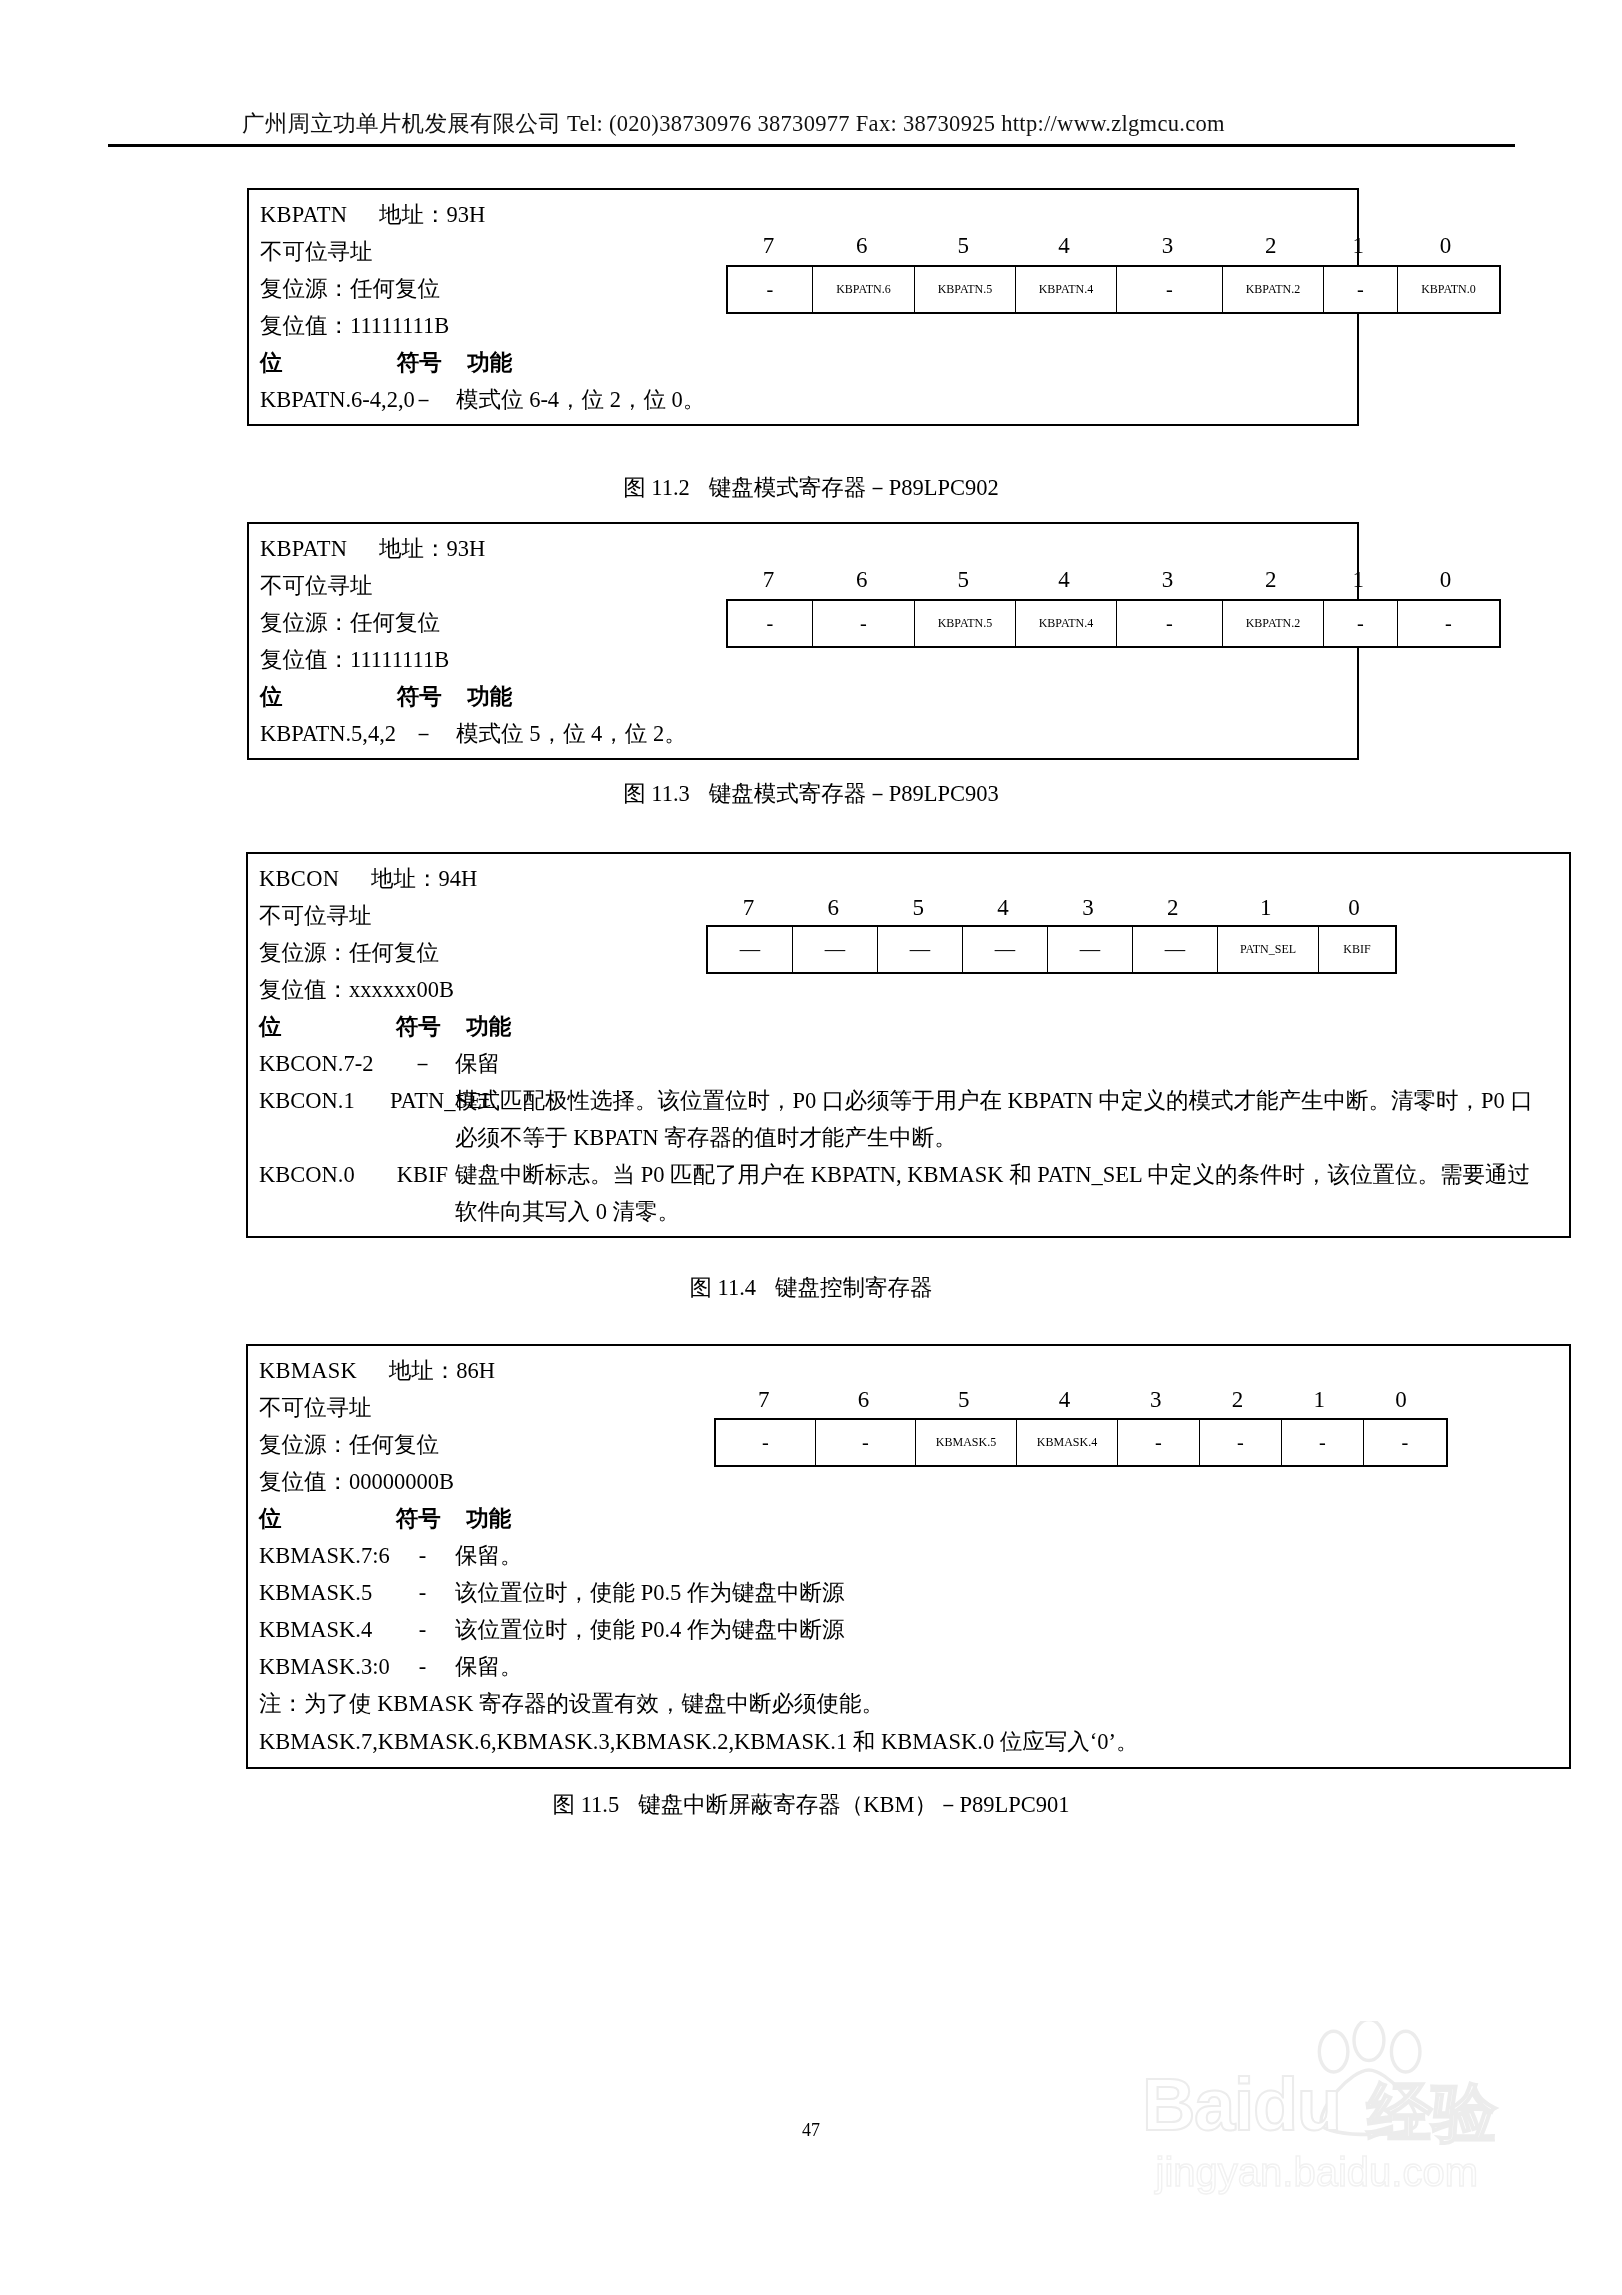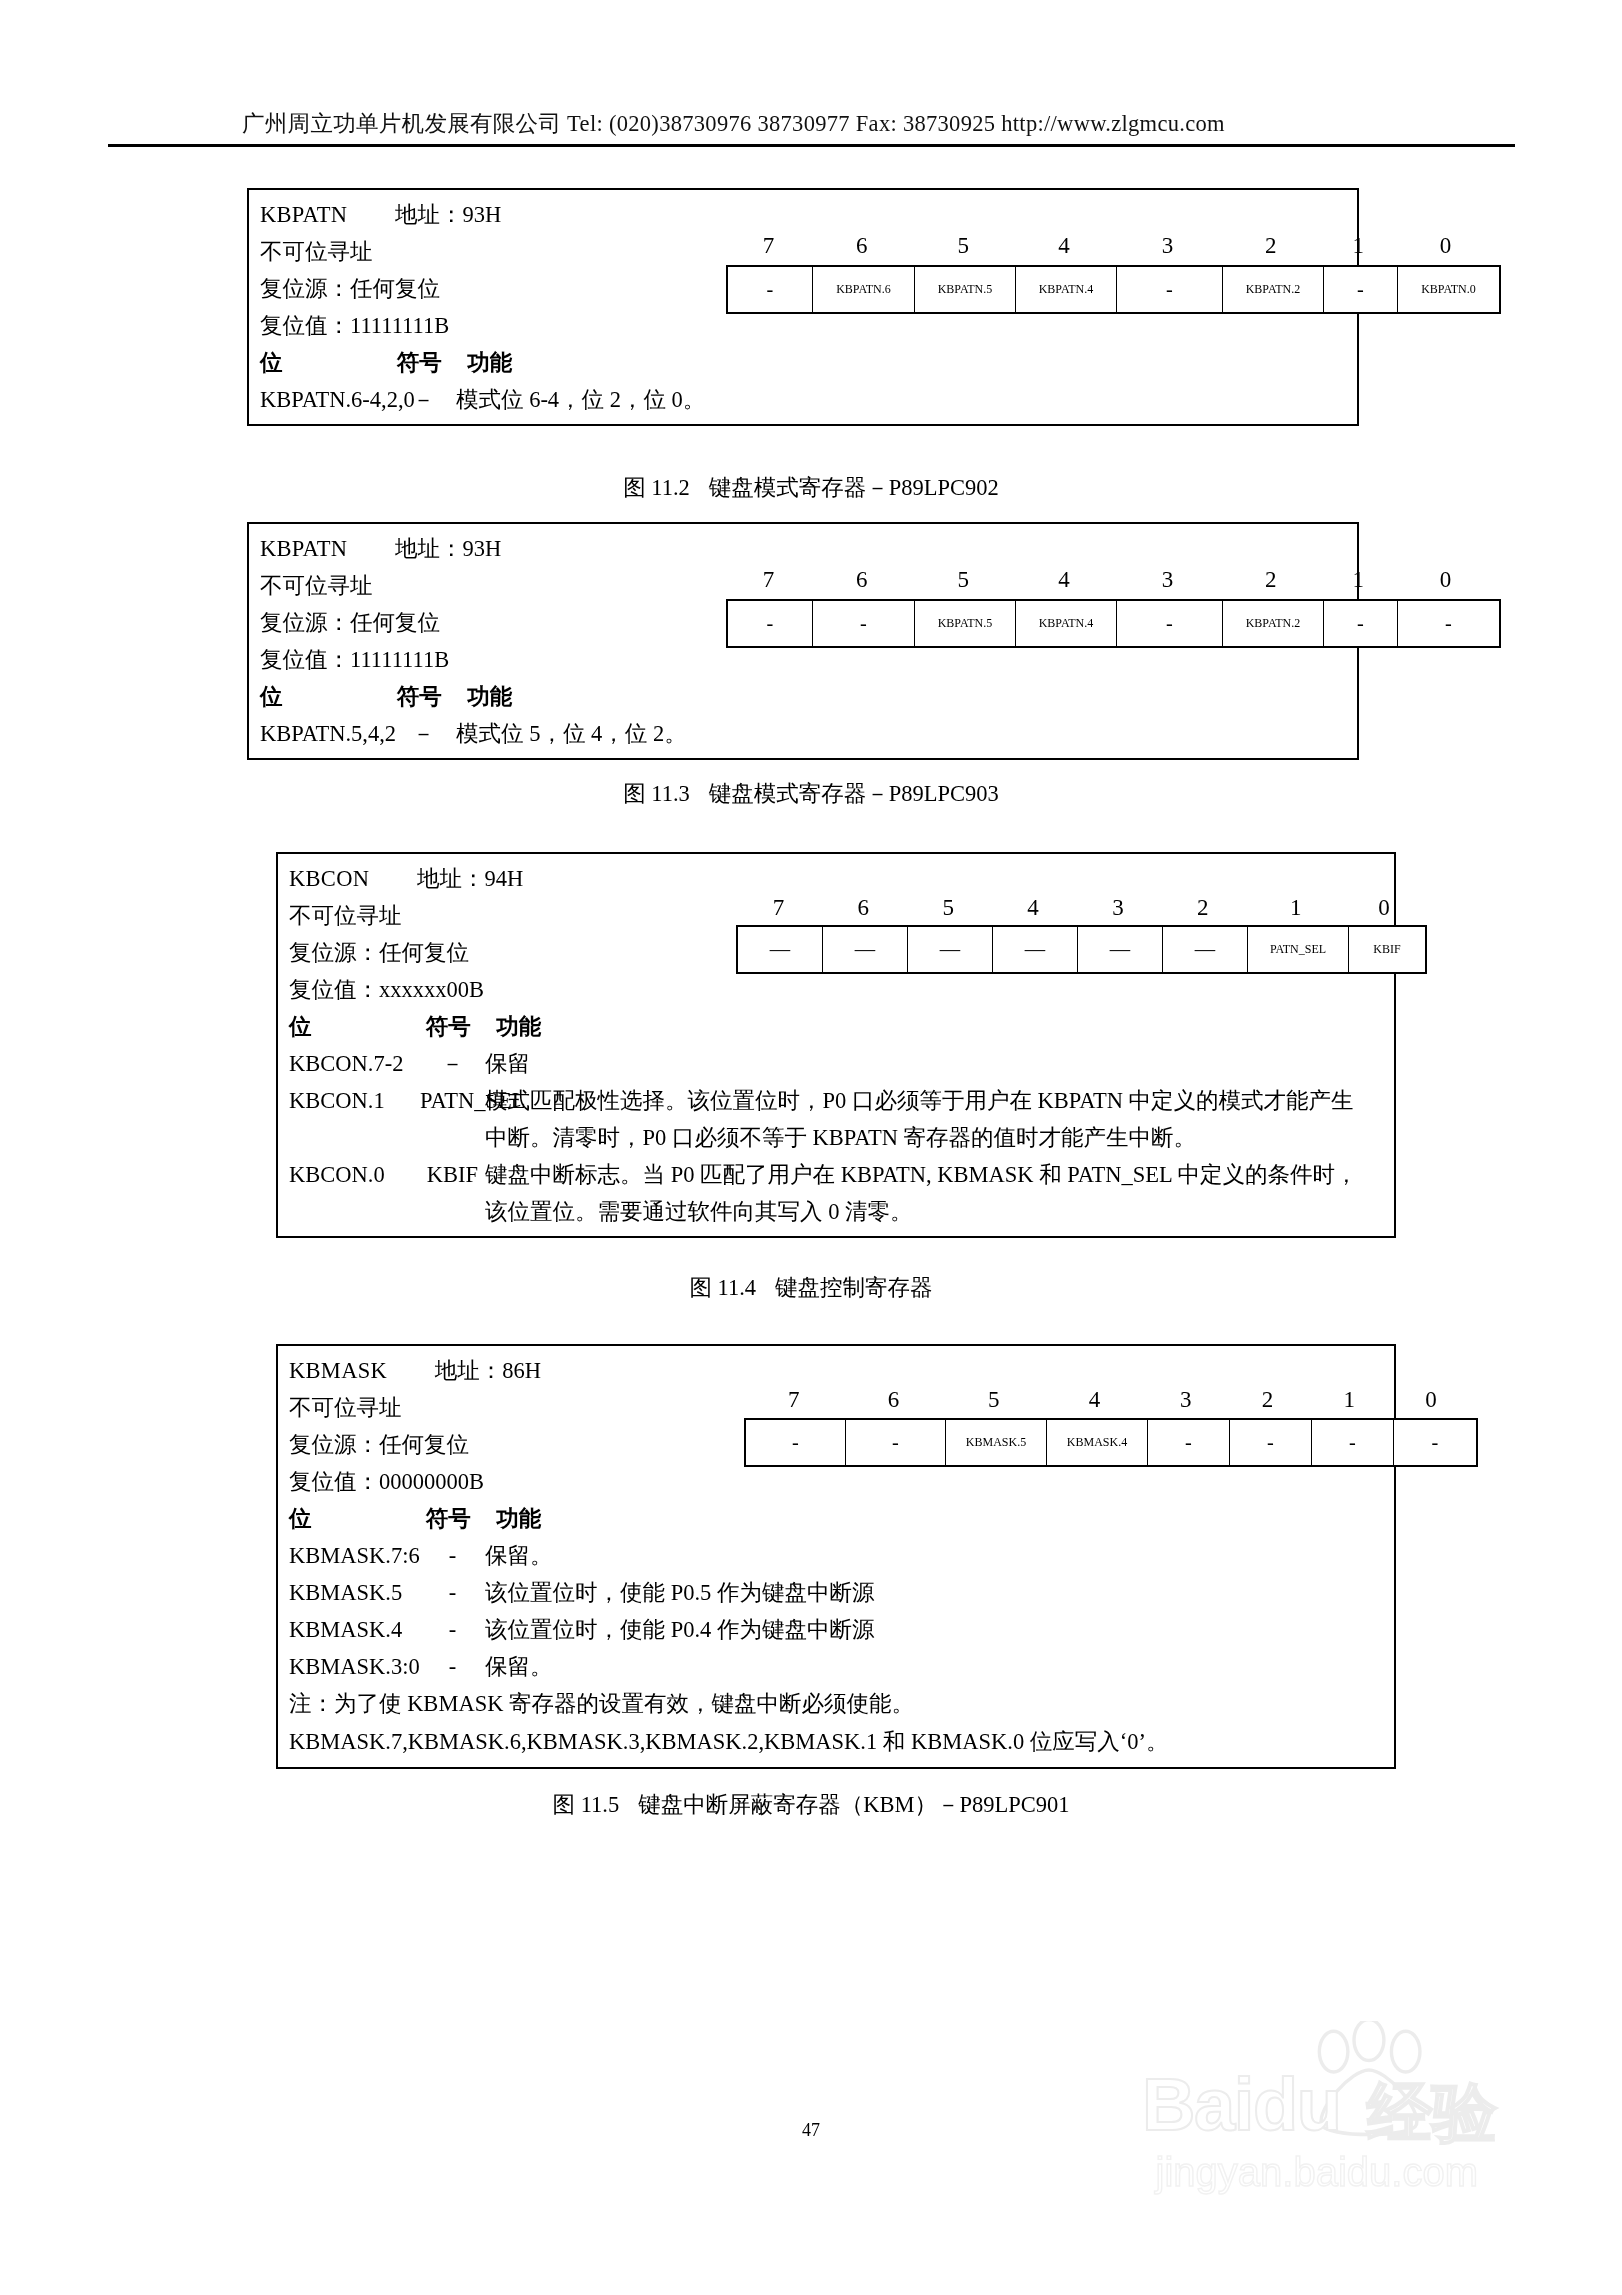--- a/index.html
+++ b/index.html
@@ -40,38 +40,38 @@
   }
 
   
   .reg-block {
     position: absolute;
     border: 2px solid #000;
     background: #fff;
     box-sizing: border-box;
   }
   .reg-block.wide   { left: 247px; width: 1112px; }
-  .reg-block.narrow { left: 276px; width: 1120px; }
+  .reg-block.narrow { left: 246px; width: 1325px; }
 
   .reg-inner {
     position: relative;
     padding: 5.5px 0 6.8px 0;
   }
 
   
   .reg-lines {
     position: relative;
     font-size: 22.5px;
     line-height: 37px;
     padding-left: 11px;
     white-space: nowrap;
   }
   .reg-lines .ln { position: relative; height: 37px; }
   .reg-name   { letter-spacing: 0.3px; }
-  .reg-addr   { display: inline-block; margin-left: 42px; }
+  .reg-addr   { display: inline-block; margin-left: 26px; }
 
   
   .bitnums {
     position: absolute;
     display: flex;
     font-size: 23px;
     line-height: 1;
   }
   .bitnums span {
     text-align: center;

